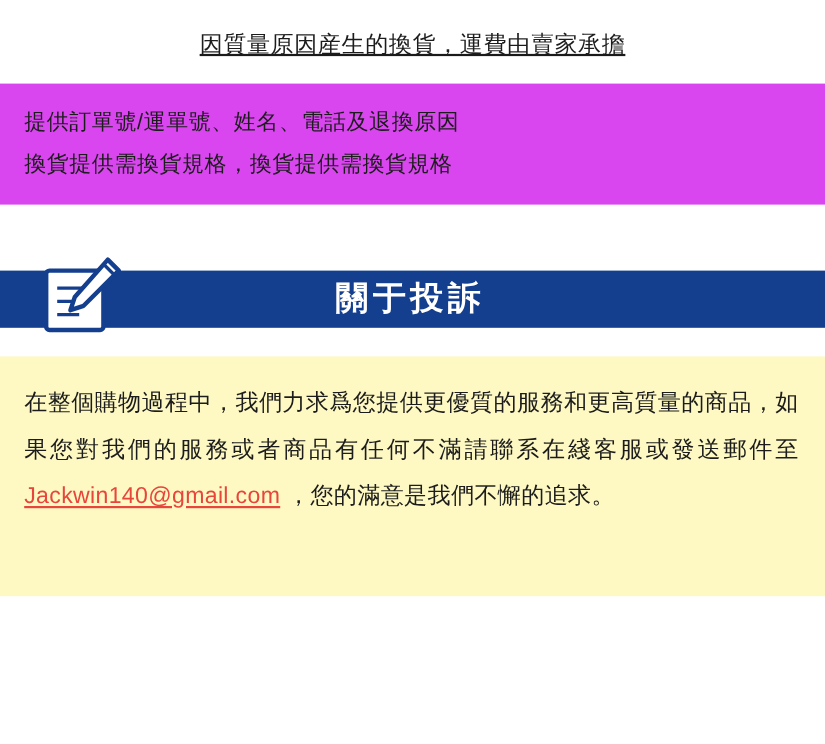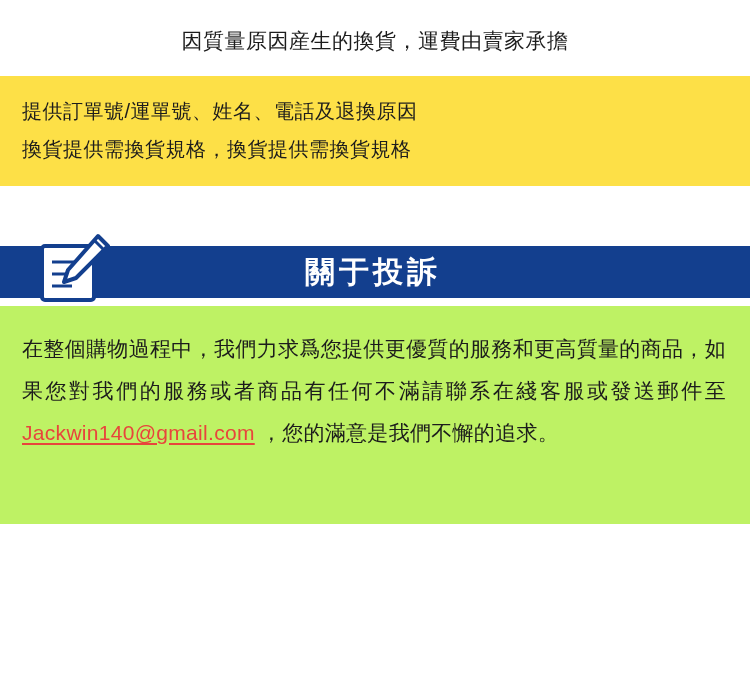--- a/index.html
+++ b/index.html
@@ -16,20 +16,21 @@
   }
   .page {
     position: relative;
     width: 750px;
     height: 676px;
   }
 
   
   .top-lines {
     padding: 18px 0 0 0;
+    text-decoration: underline;
   }
   .top-line {
     font-size: 21px;
     line-height: 46px;
     color: #1c1c1c;
     text-align: center;
     letter-spacing: 0.5px;
   }
 
   
@@ -37,21 +38,21 @@
     margin: 22px 0 0 18px;
     font-size: 27px;
     font-weight: bold;
     color: #123d8c;
     letter-spacing: 1px;
   }
 
   
   .note-box {
     margin-top: 12px;
-    background: #fde047;
+    background: #d946ef;
     padding: 16px 0 18px 22px;
   }
   .note-line {
     font-size: 20px;
     line-height: 38px;
     color: #1c1c1c;
     letter-spacing: 0.5px;
   }
 
   
@@ -87,21 +88,22 @@
     top: 0;
     width: 76px;
     height: 74px;
   }
   .pencil-badge svg {
     display: block;
   }
 
   
   .body-box {
-    background: #bef264;
+    margin-top: 18px;
+    background: #fef9c3;
     padding: 22px 24px 70px 22px;
   }
   .body-text {
     font-size: 21px;
     line-height: 42px;
     color: #1c1c1c;
     letter-spacing: 0.3px;
     text-align: justify;
   }
   .email {

